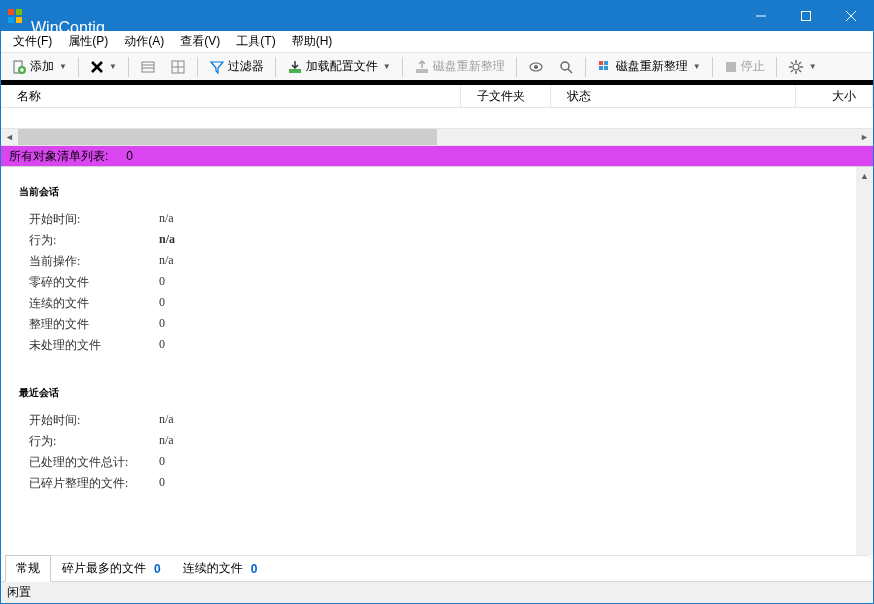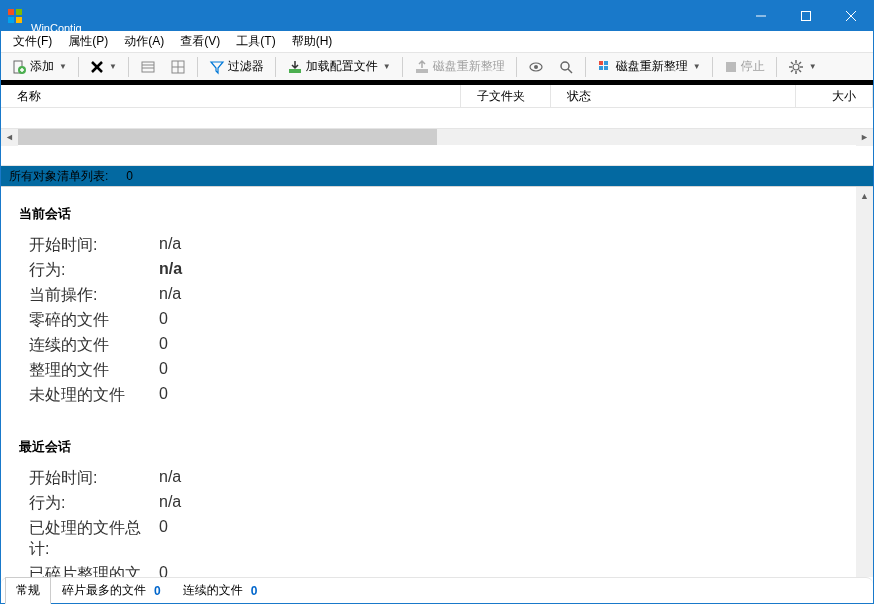--- a/index.html
+++ b/index.html
@@ -1,21 +1,21 @@
 <!DOCTYPE html>
 <html><head>
 <meta charset="utf-8">
 <style>
 * { margin: 0; padding: 0; box-sizing: border-box; }
 body { font-family: "Microsoft YaHei", "Segoe UI", Tahoma, sans-serif; font-size: 12px; background: #fff; overflow: hidden; }
 .window { width: 874px; height: 604px; display: flex; flex-direction: column; border: 1px solid #1979ca; }
 
 .titlebar { height: 30px; background: #1979ca; display: flex; align-items: center; color: #fff; }
 .titlebar-icon { margin: 0 6px; }
-.titlebar-title { flex: 1; font-size: 11px; padding-left: 2px; margin-top: 24px; }
+.titlebar-title { flex: 1; font-size: 16px; padding-left: 2px; margin-top: 24px; }
 .titlebar-btns { display: flex; height: 100%; }
 .titlebar-btn { width: 45px; display: flex; align-items: center; justify-content: center; cursor: pointer; }
 
 .menubar { height: 22px; background: #fff; display: flex; align-items: center; border-bottom: 1px solid #e5e5e5; padding: 0 4px; }
 .menu-item { padding: 2px 8px; cursor: pointer; }
 
 .toolbar { height: 32px; background: #f8f8f8; display: flex; align-items: center; border-bottom: 5px solid #000000; padding: 0 4px; gap: 2px; }
 .tool-btn { display: flex; align-items: center; padding: 3px 5px; cursor: pointer; gap: 3px; border: 1px solid transparent; }
 .tool-btn.disabled { color: #a0a0a0; cursor: default; }
 .sep { width: 1px; height: 20px; background: #d0d0d0; margin: 0 3px; }
@@ -24,27 +24,27 @@
 .col-header { height: 23px; background: #fff; display: flex; align-items: center; border-bottom: 1px solid #e5e5e5; }
 .col-header span { padding: 0 16px; border-right: 1px solid #e5e5e5; height: 100%; display: flex; align-items: center; }
 
 .list-area { height: 20px; background: #fff; }
 
 .scroll-h { height: 17px; background: #f0f0f0; display: flex; align-items: center; border-top: 1px solid #e5e5e5; }
 .scroll-arrow { width: 17px; height: 17px; display: flex; align-items: center; justify-content: center; background: #f0f0f0; cursor: pointer; font-size: 9px; color: #606060; }
 .scroll-track { flex: 1; height: 100%; position: relative; }
 .scroll-thumb { position: absolute; left: 0; top: 0; width: 50%; height: 100%; background: #cdcdcd; }
 
-.status-line { height: 22px; background: #0369a1; display: flex; align-items: center; padding: 0 8px; border-top: 1px solid #e5e5e5; border-bottom: 1px solid #d5d5d5; margin-top: 20px; }
+.status-line { height: 22px; background: #d946ef; display: flex; align-items: center; padding: 0 8px; border-top: 1px solid #e5e5e5; border-bottom: 1px solid #d5d5d5; }
 .status-line .gap { display: inline-block; width: 18px; }
 
 .session-area { flex: 1; background: #fff; padding: 12px 18px; position: relative; overflow: hidden; }
-.session-title { font-weight: bold; font-size: 13px; margin-bottom: 10px; margin-top: 6px; }
+.session-title { font-weight: bold; font-size: 10px; margin-bottom: 10px; margin-top: 6px; }
 .session-title.second { margin-top: 30px; }
-.session-row { display: flex; padding: 2px 0 2px 10px; font-size: 16px; }
+.session-row { display: flex; padding: 2px 0 2px 10px; font-size: 12px; font-family: Liberation Serif, serif; }
 .session-row .lbl { width: 130px; color: #333; }
 .session-row .val { color: #333; }
 .session-row .val.bold { font-weight: bold; }
 .vscroll { position: absolute; right: 0; top: 0; width: 17px; height: 100%; background: #f0f0f0; }
 .vscroll-arrow { width: 17px; height: 17px; display: flex; align-items: center; justify-content: center; font-size: 9px; color: #606060; cursor: pointer; }
 
 .tabbar { height: 26px; background: #fff; display: flex; align-items: flex-end; border-top: 1px solid #e5e5e5; padding: 0 4px; border-radius: 7px; }
 .tab { padding: 4px 10px; cursor: pointer; display: flex; align-items: center; gap: 8px; border: 1px solid transparent; border-bottom: none; }
 .tab.active { background: #fff; border: 1px solid #ccc; border-bottom: 1px solid #fff; position: relative; top: 1px; }
 .tab .count { color: #0066cc; font-weight: bold; }
@@ -289,14 +289,17 @@
     <div class="tab">
       <span>碎片最多的文件</span>
       <span class="count">0</span>
     </div>
     <div class="tab">
       <span>连续的文件</span>
       <span class="count">0</span>
     </div>
   </div>
 
+  <div class="statusbar">
+    <span>闲置</span>
+  </div>
 
 </div>
 
 </body></html>

